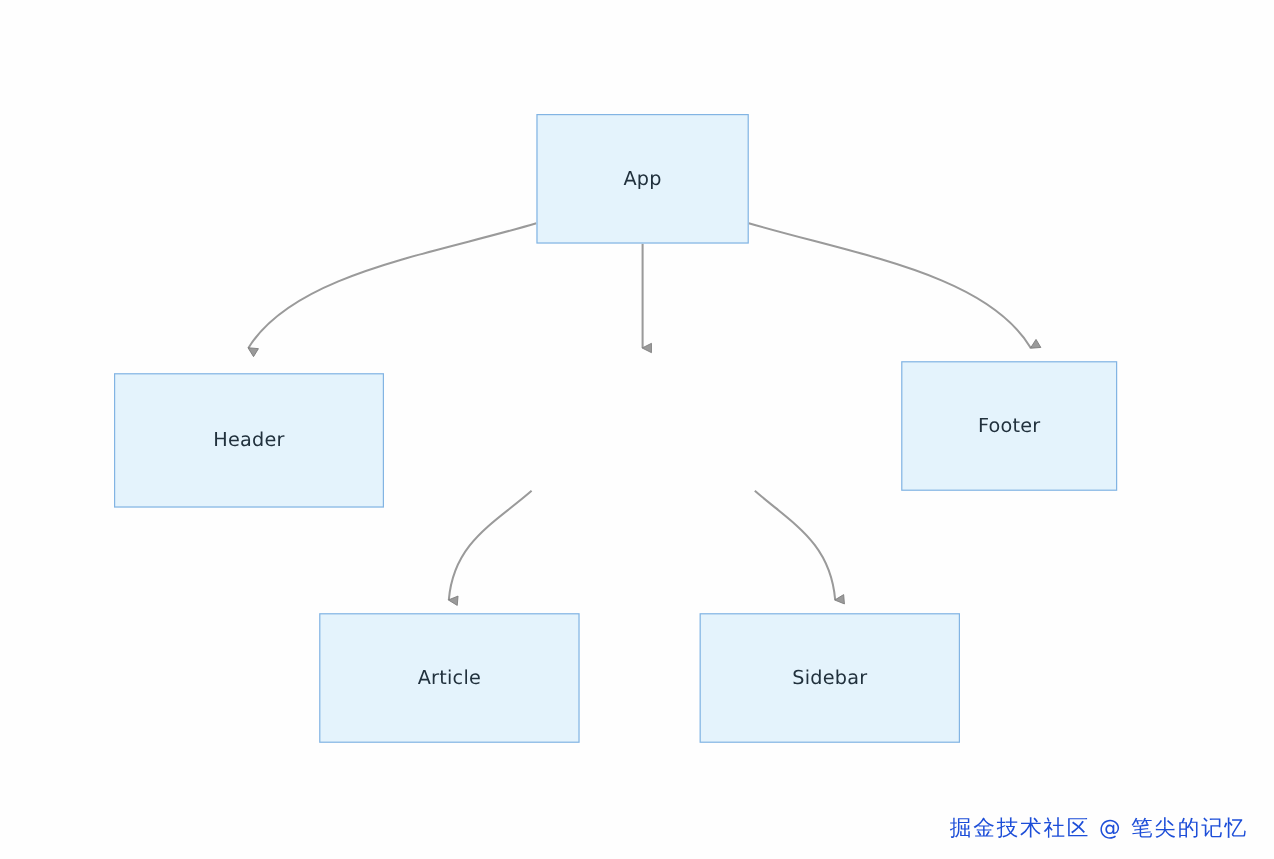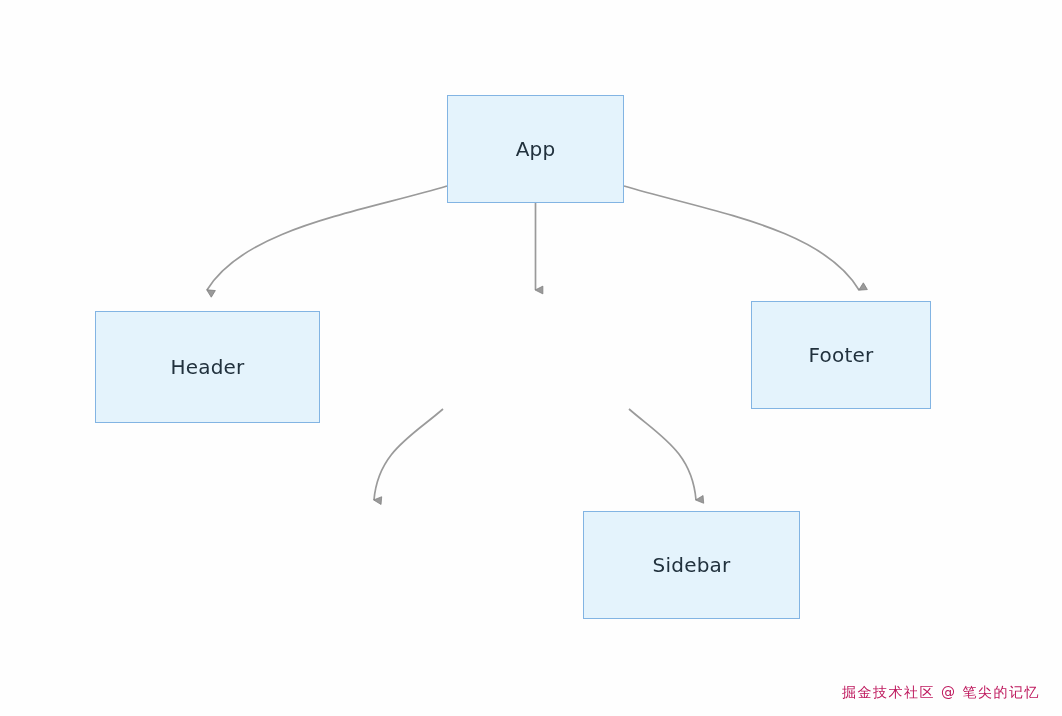--- a/index.html
+++ b/index.html
@@ -28,37 +28,37 @@
   }
   .node {
     position: absolute;
     box-sizing: border-box;
     background: #e4f3fc;
     border: 1.6px solid #82b4e3;
     display: flex;
     align-items: center;
     justify-content: center;
     color: #21313d;
-    font-size: 20px;
+    font-size: 16px;
     font-weight: 400;
     letter-spacing: 0.2px;
     line-height: 1;
     z-index: 2;
   }
   .node-label {
     display: block;
     text-align: center;
     color: #21313d;
   }
   #watermark {
     position: absolute;
     right: 22px;
     bottom: 14px;
-    font-size: 14px;
-    color: #be185d;
+    font-size: 18px;
+    color: #1d4ed8;
     letter-spacing: 1.5px;
     font-family: "DejaVu Sans", "Liberation Sans", sans-serif;
     white-space: nowrap;
     user-select: none;
     z-index: 3;
   }
 </style>
 </head>
 <body>
 
@@ -88,20 +88,23 @@
 
   <div class="node" style="left:95px; top:311px; width:225px; height:112px;">
     <span class="node-label">Header</span>
   </div>
 
 
   <div class="node" style="left:751px; top:301px; width:180px; height:108px;">
     <span class="node-label">Footer</span>
   </div>
 
+  <div class="node" style="left:266px; top:511px; width:217px; height:108px;">
+    <span class="node-label">Article</span>
+  </div>
 
   <div class="node" style="left:583px; top:511px; width:217px; height:108px;">
     <span class="node-label">Sidebar</span>
   </div>
 
   <div id="watermark">掘金技术社区 @ 笔尖的记忆</div>
 
 </div>
 
 </body></html>

